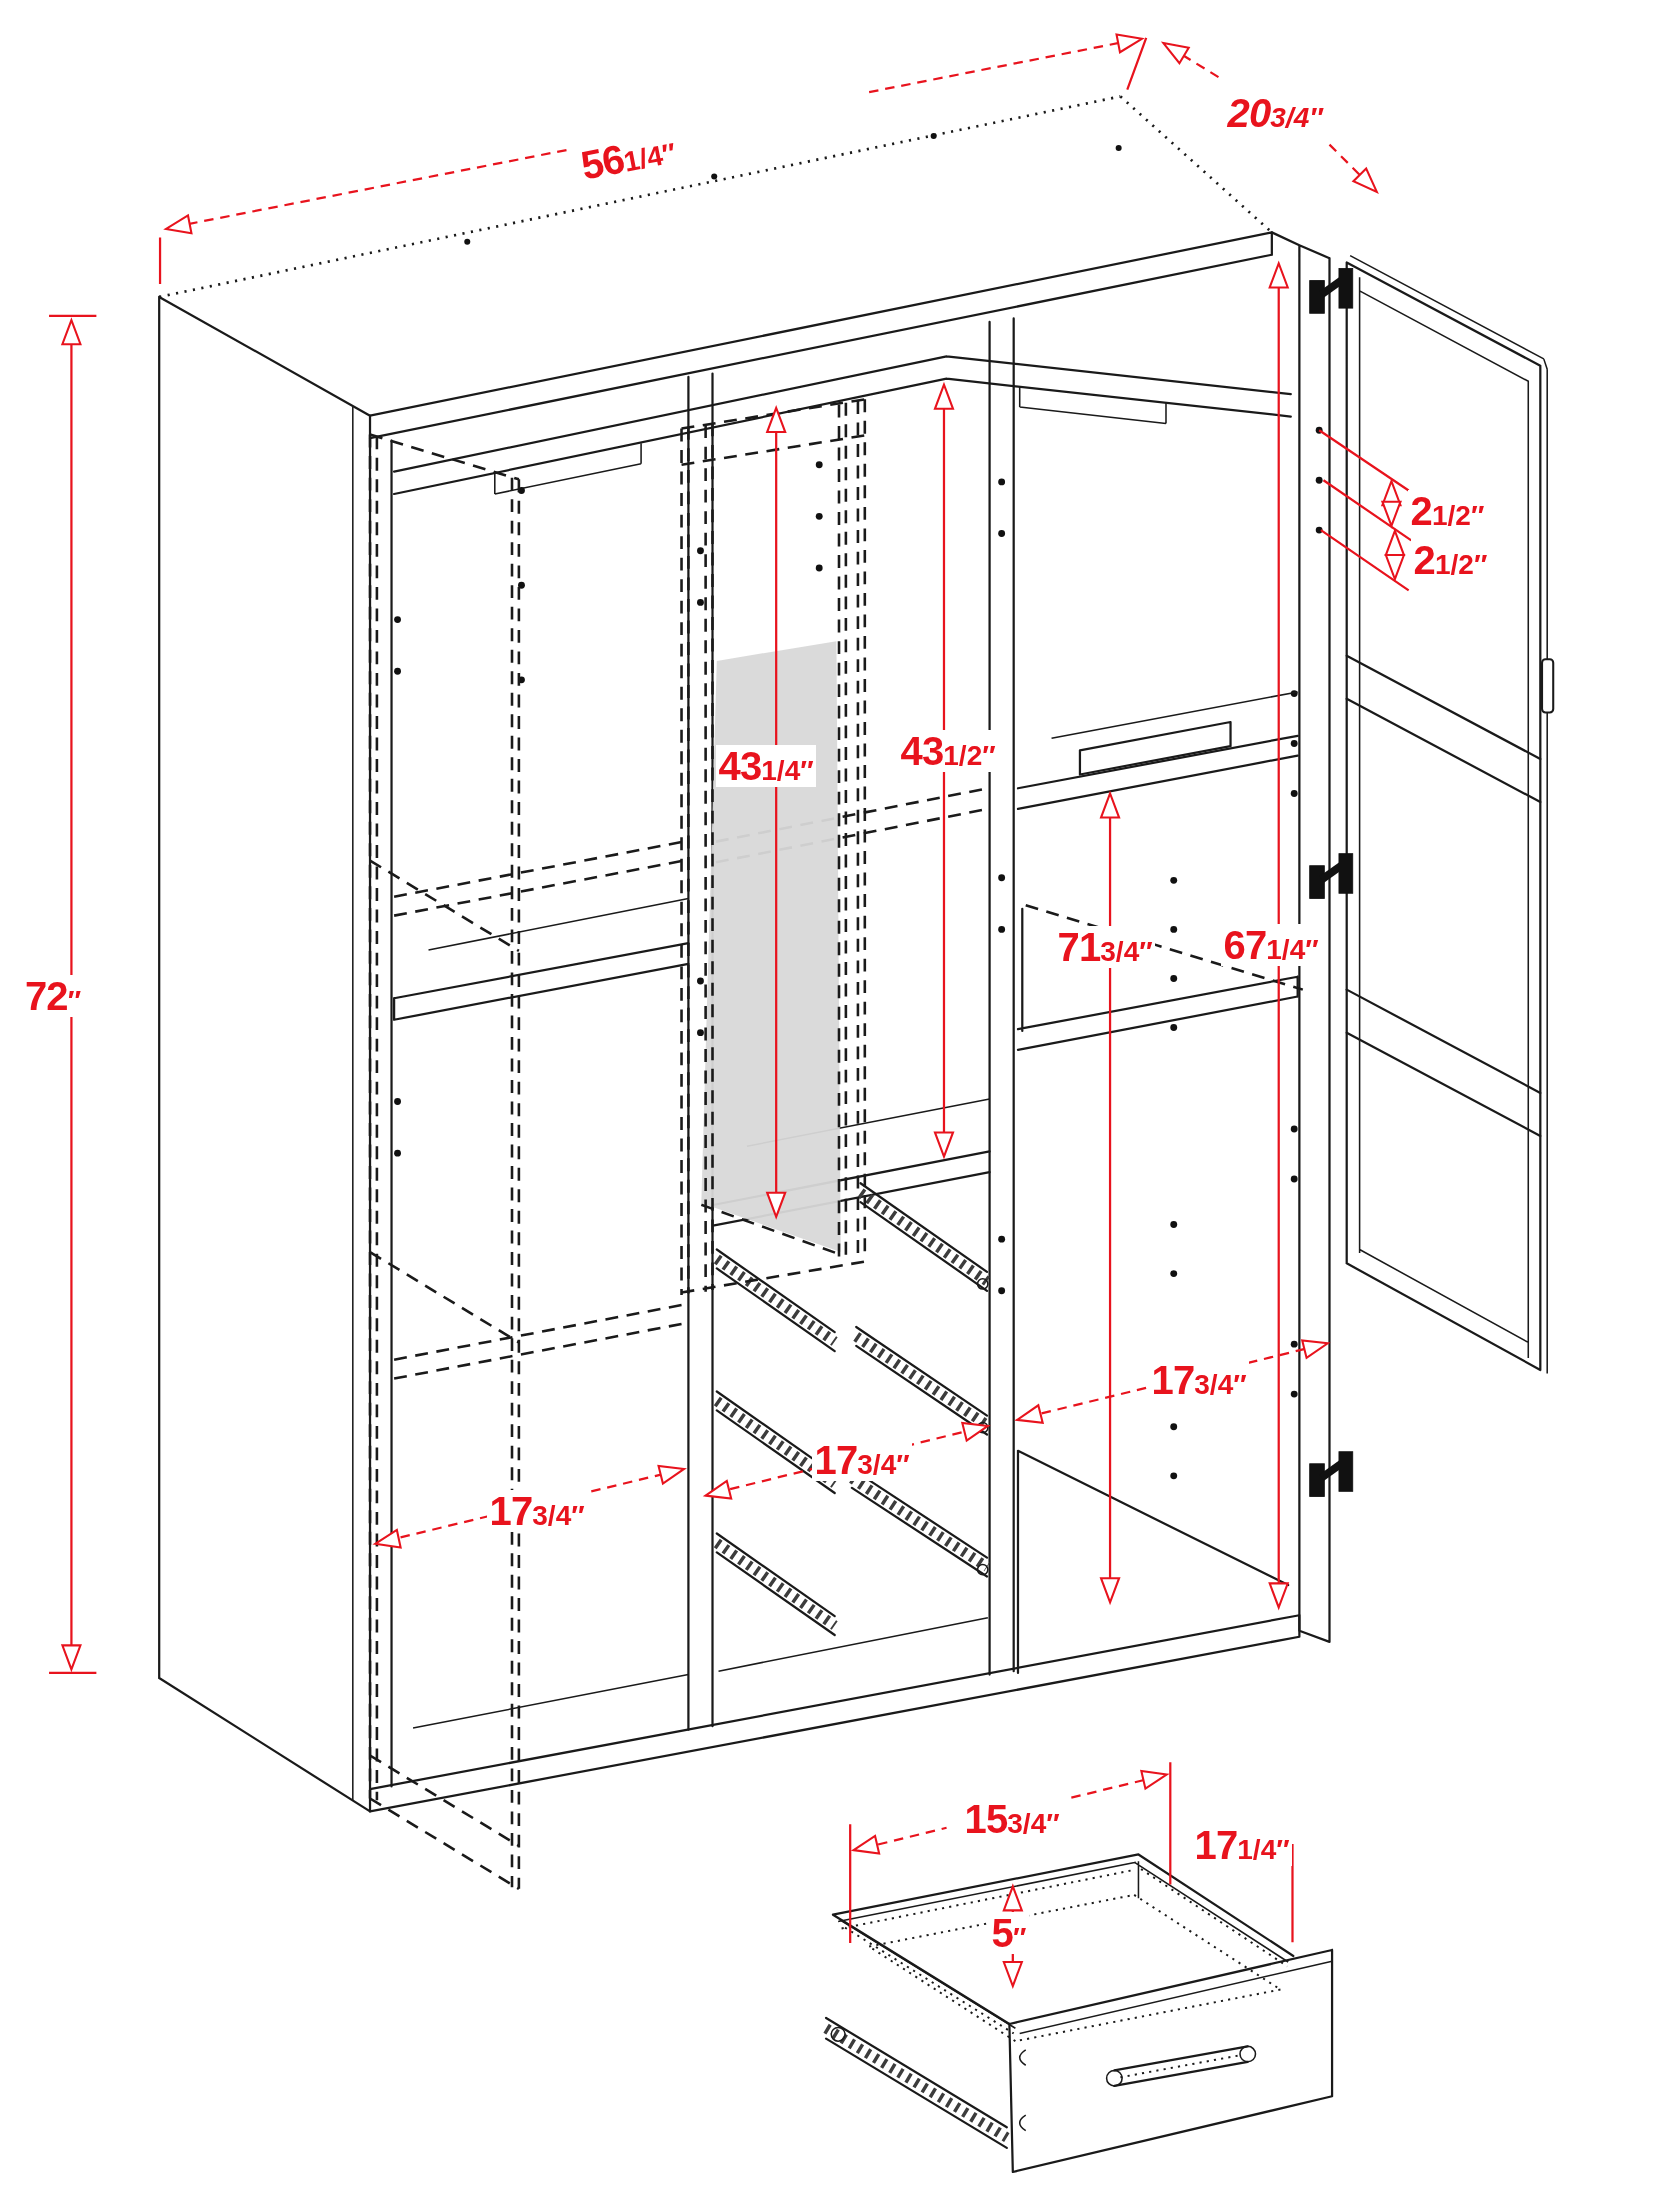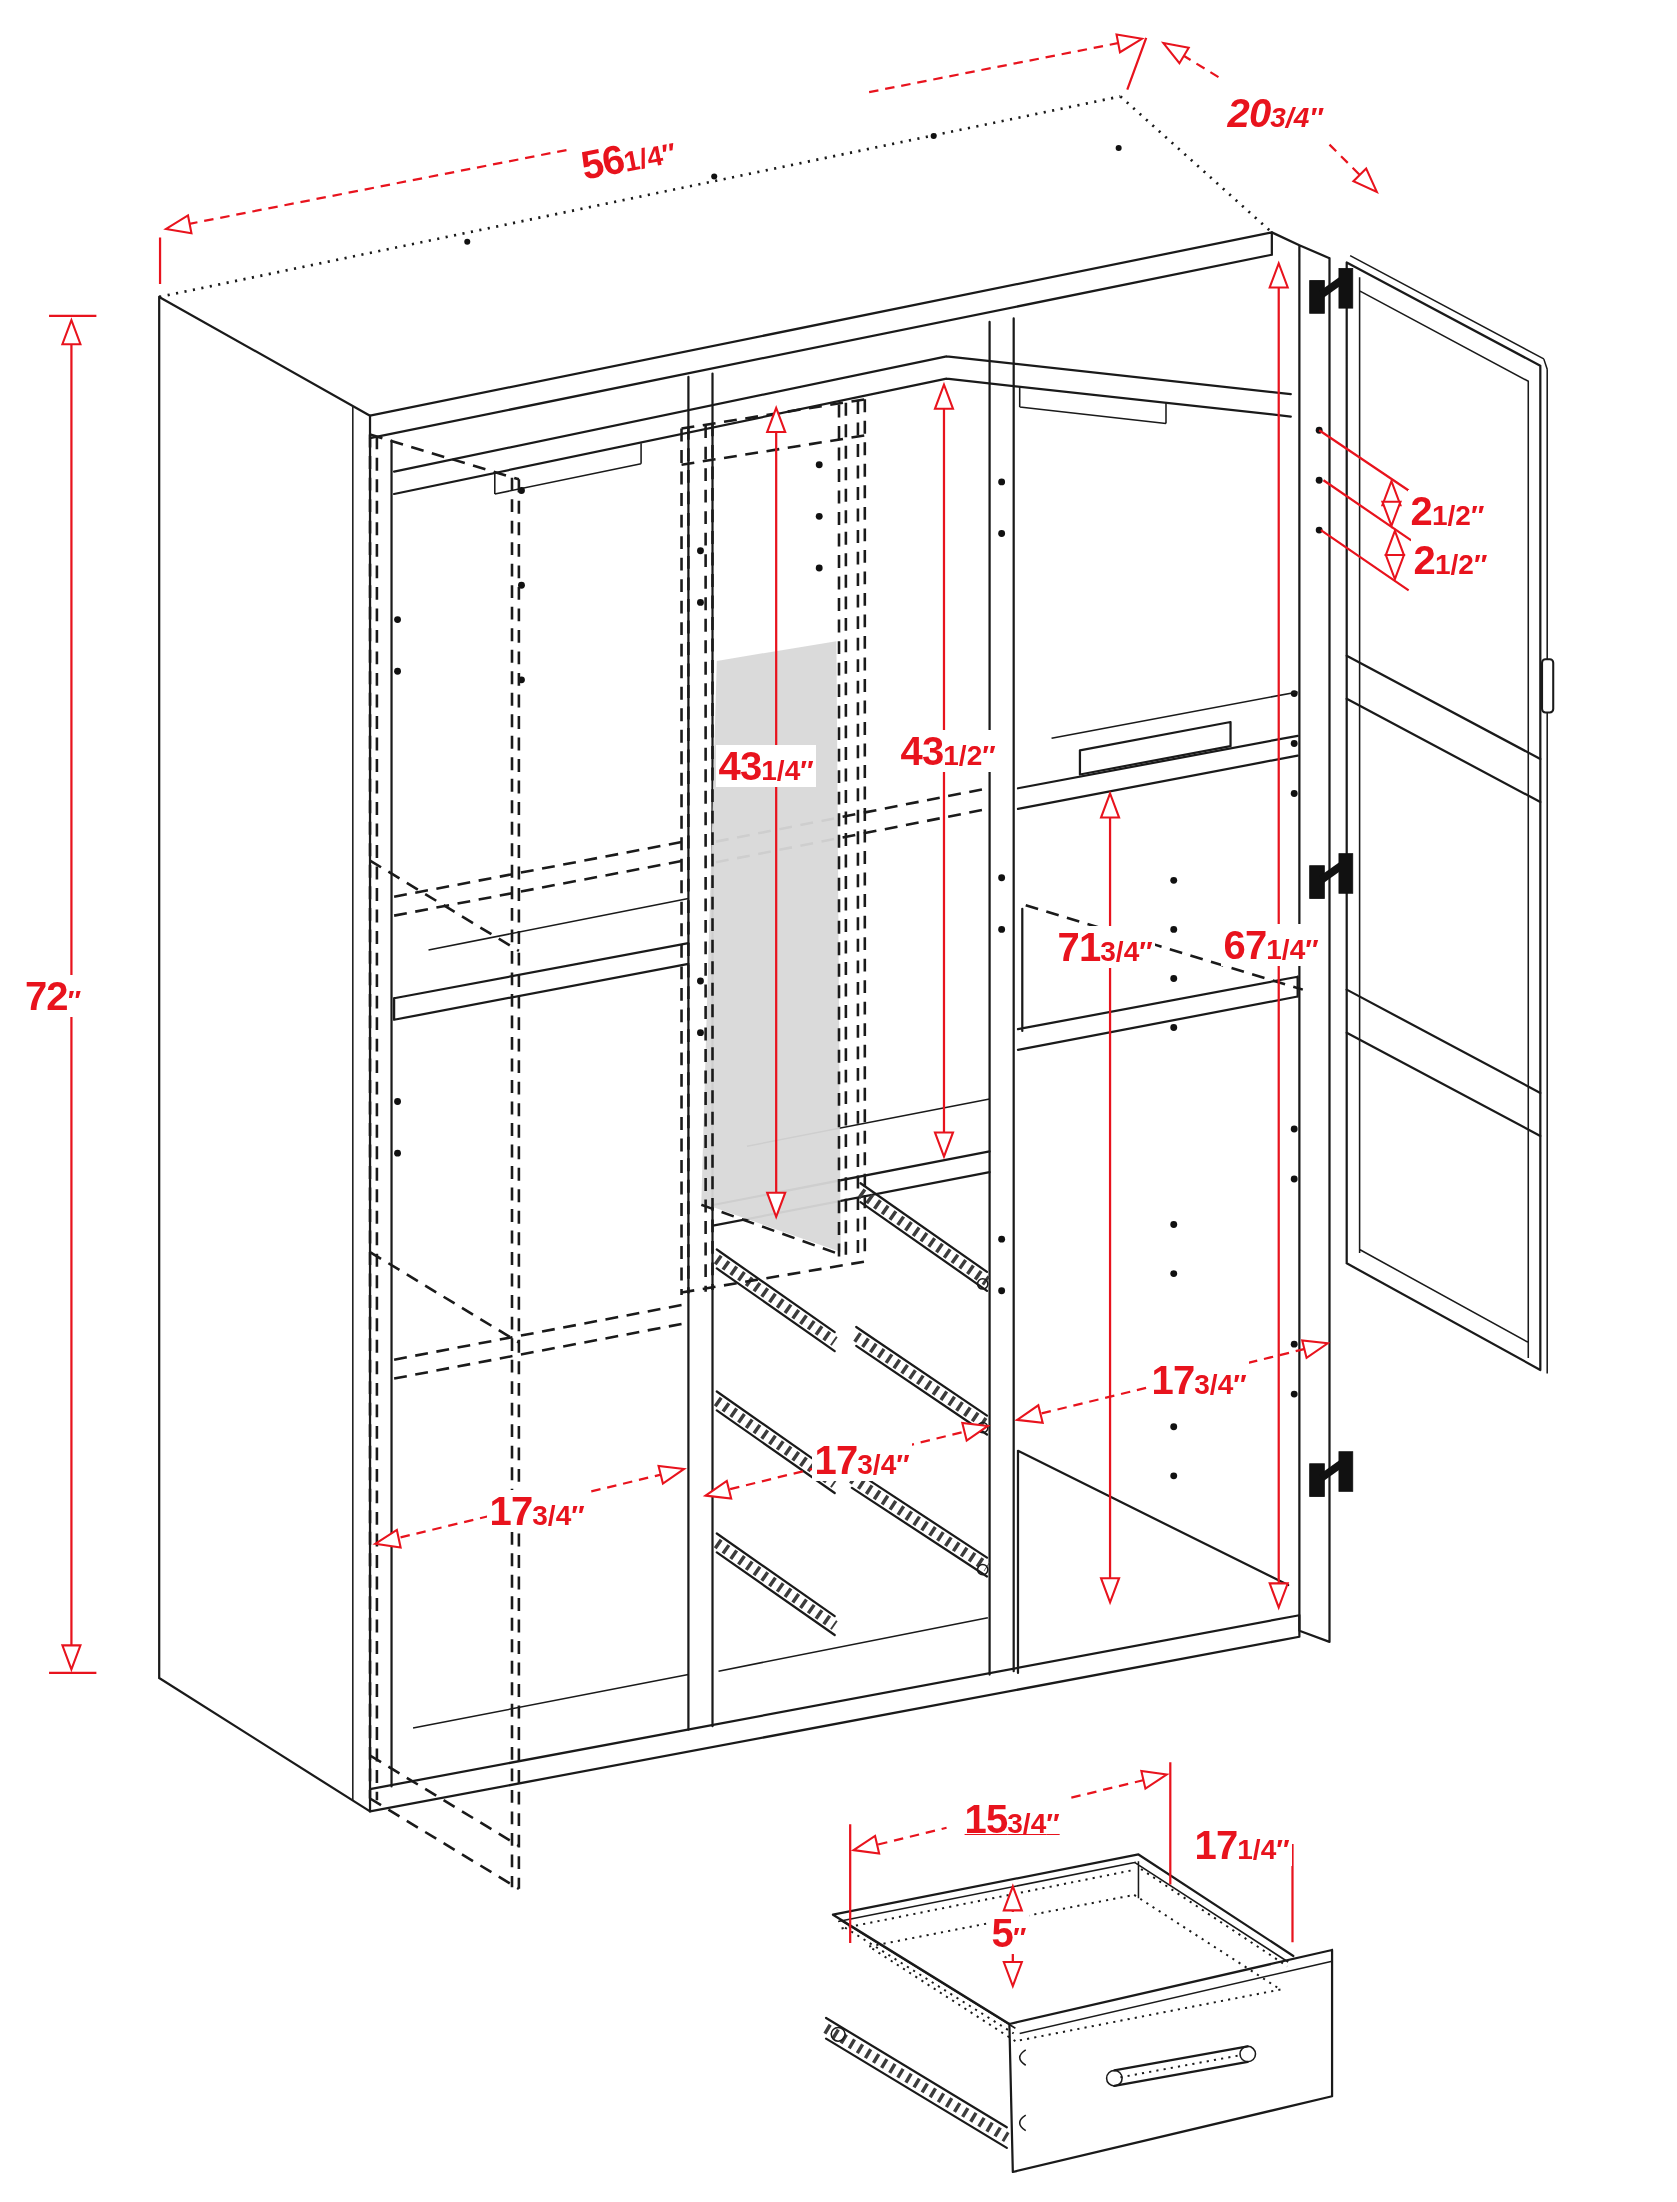--- a/index.html
+++ b/index.html
@@ -335,21 +335,21 @@
 </div>
 
 <div class="dim" style="left:812px;top:1439px;">
   <span class="w">17</span><span class="f">3/4</span><span class="u">″</span>
 </div>
 
 <div class="dim" style="left:1149px;top:1359px;">
   <span class="w">17</span><span class="f">3/4</span><span class="u">″</span>
 </div>
 
-<div class="dim" style="left:962px;top:1798px;text-decoration:underline;">
+<div class="dim" style="left:962px;top:1798px;">
   <span class="w">15</span><span class="f">3/4</span><span class="u">″</span>
 </div>
 
 <div class="dim" style="left:1192px;top:1824px;">
   <span class="w">17</span><span class="f">1/4</span><span class="u">″</span>
 </div>
 
 <div class="dim" style="left:989px;top:1912px;">
   <span class="w">5</span><span class="f"></span><span class="u">″</span>
 </div>

